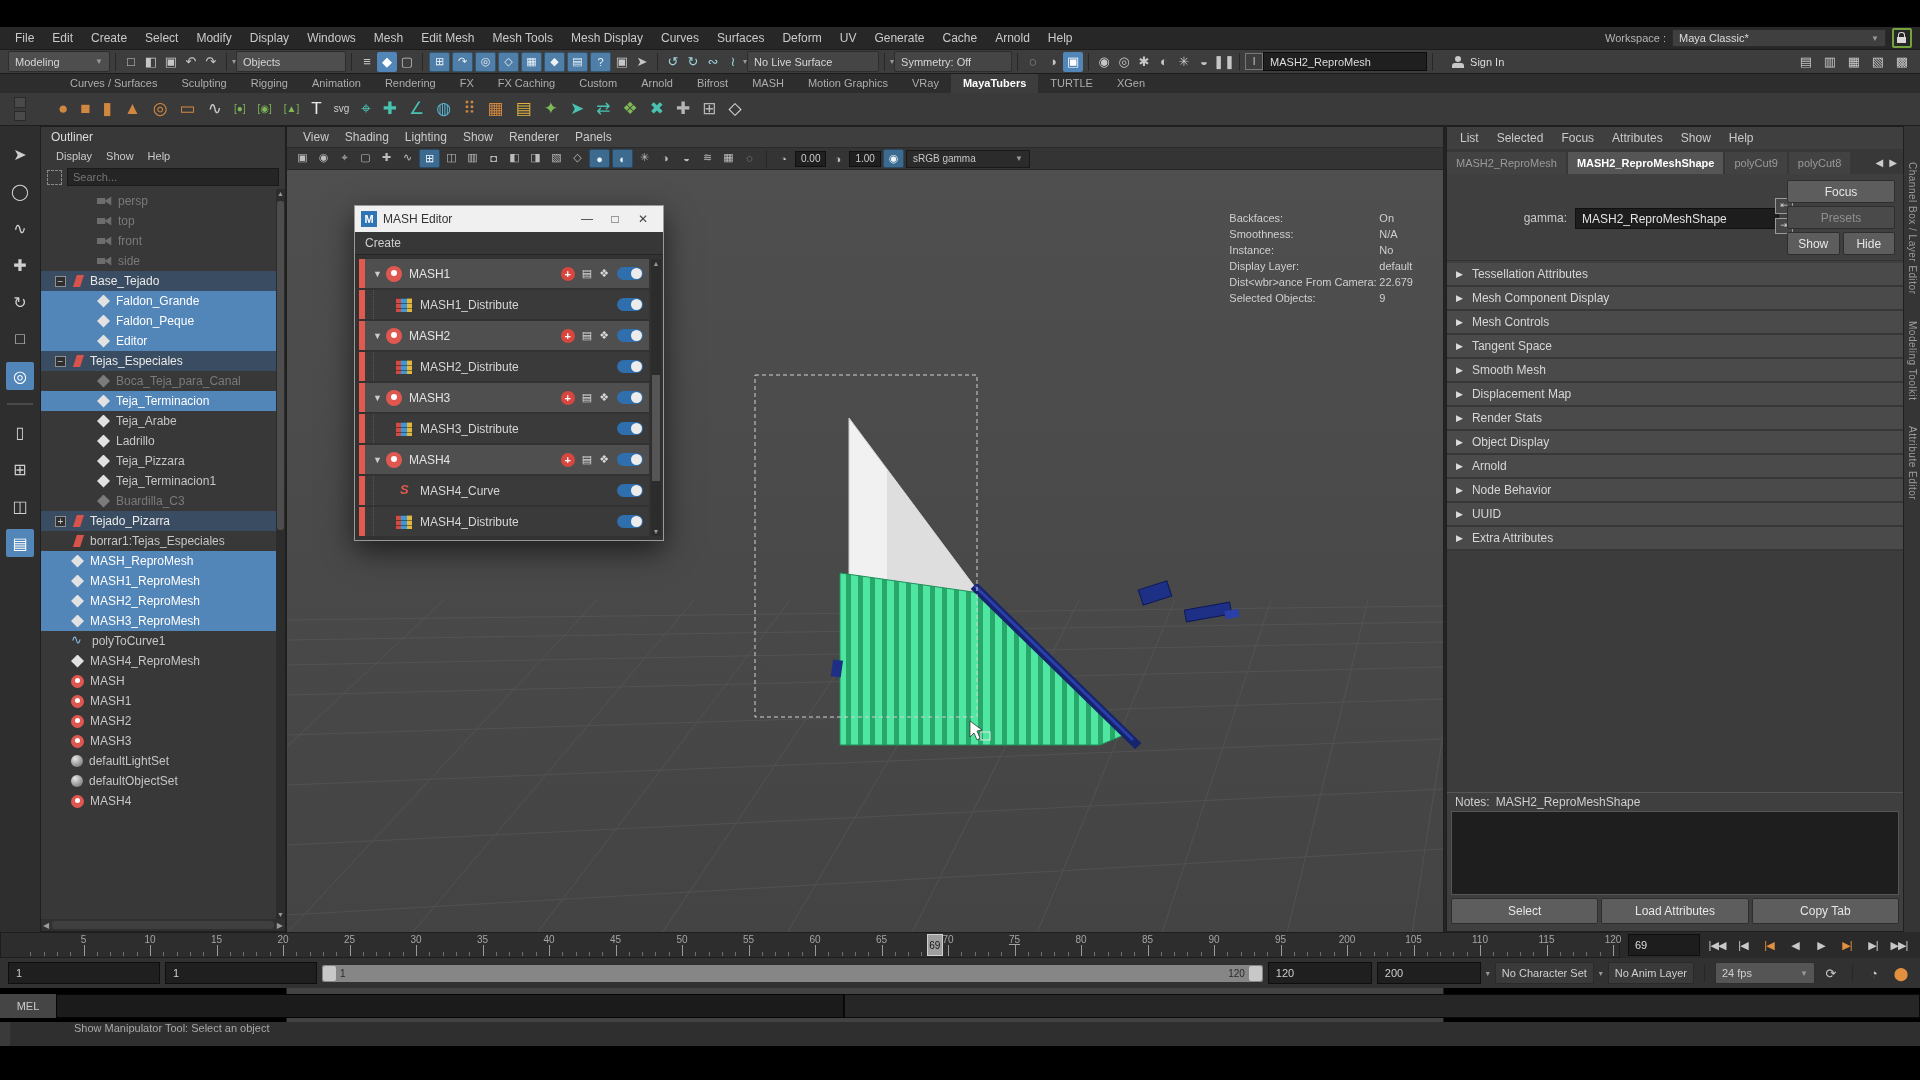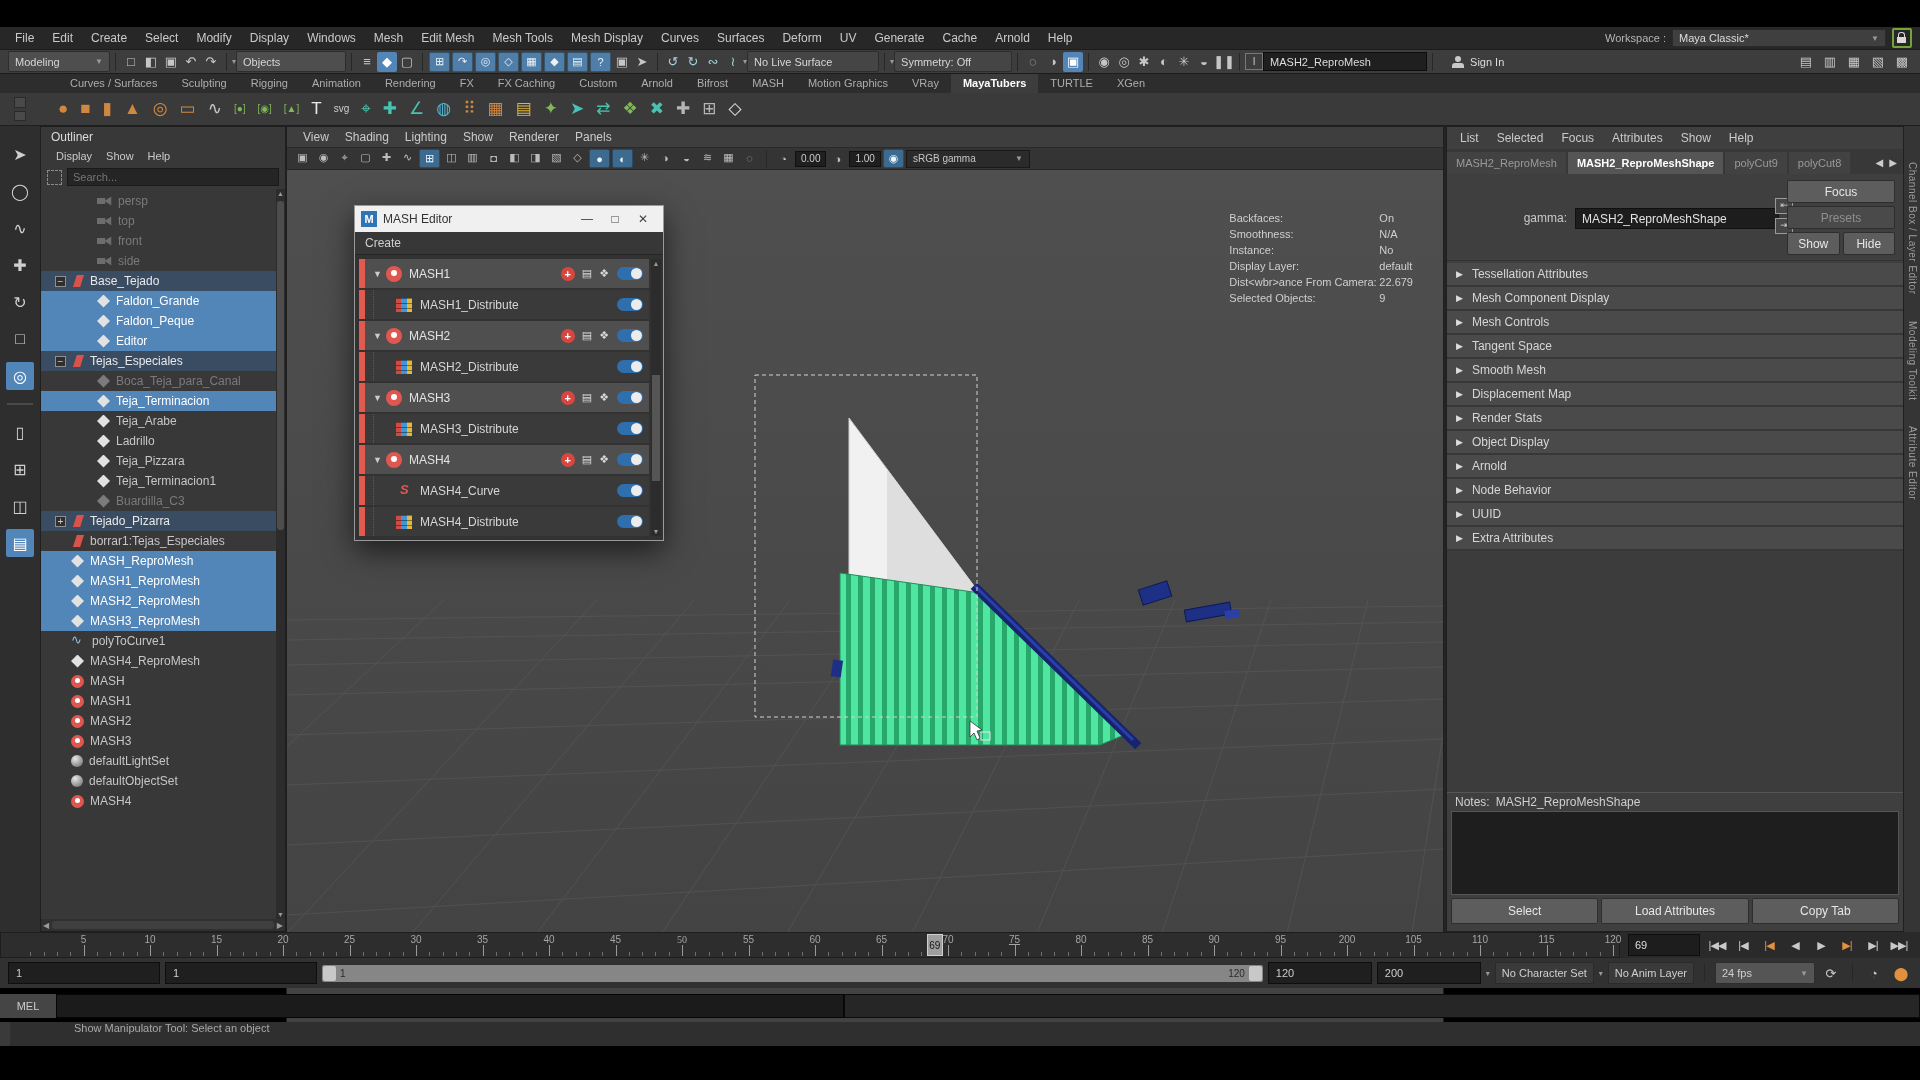--- a/index.html
+++ b/index.html
@@ -1102,21 +1102,21 @@
         <div class="tick" style="left: 574.6px;"></div>
         <div class="tick" style="left: 587.9px;"></div>
         <div class="tick" style="left: 601.2px;"></div>
         <div class="tick major" style="left: 614.5px;"></div>
         <div class="tick-label" style="left: 614.5px;">45</div>
         <div class="tick" style="left: 627.8px;"></div>
         <div class="tick" style="left: 641.1px;"></div>
         <div class="tick" style="left: 654.4px;"></div>
         <div class="tick" style="left: 667.7px;"></div>
         <div class="tick major" style="left: 681px;"></div>
-        <div class="tick-label" style="left: 681px; font-family: Liberation Serif, serif;">50</div>
+        <div class="tick-label" style="left: 681px;">50</div>
         <div class="tick" style="left: 694.3px;"></div>
         <div class="tick" style="left: 707.6px;"></div>
         <div class="tick" style="left: 720.9px;"></div>
         <div class="tick" style="left: 734.2px;"></div>
         <div class="tick major" style="left: 747.5px;"></div>
         <div class="tick-label" style="left: 747.5px;">55</div>
         <div class="tick" style="left: 760.8px;"></div>
         <div class="tick" style="left: 774.1px;"></div>
         <div class="tick" style="left: 787.4px;"></div>
         <div class="tick" style="left: 800.7px;"></div>

